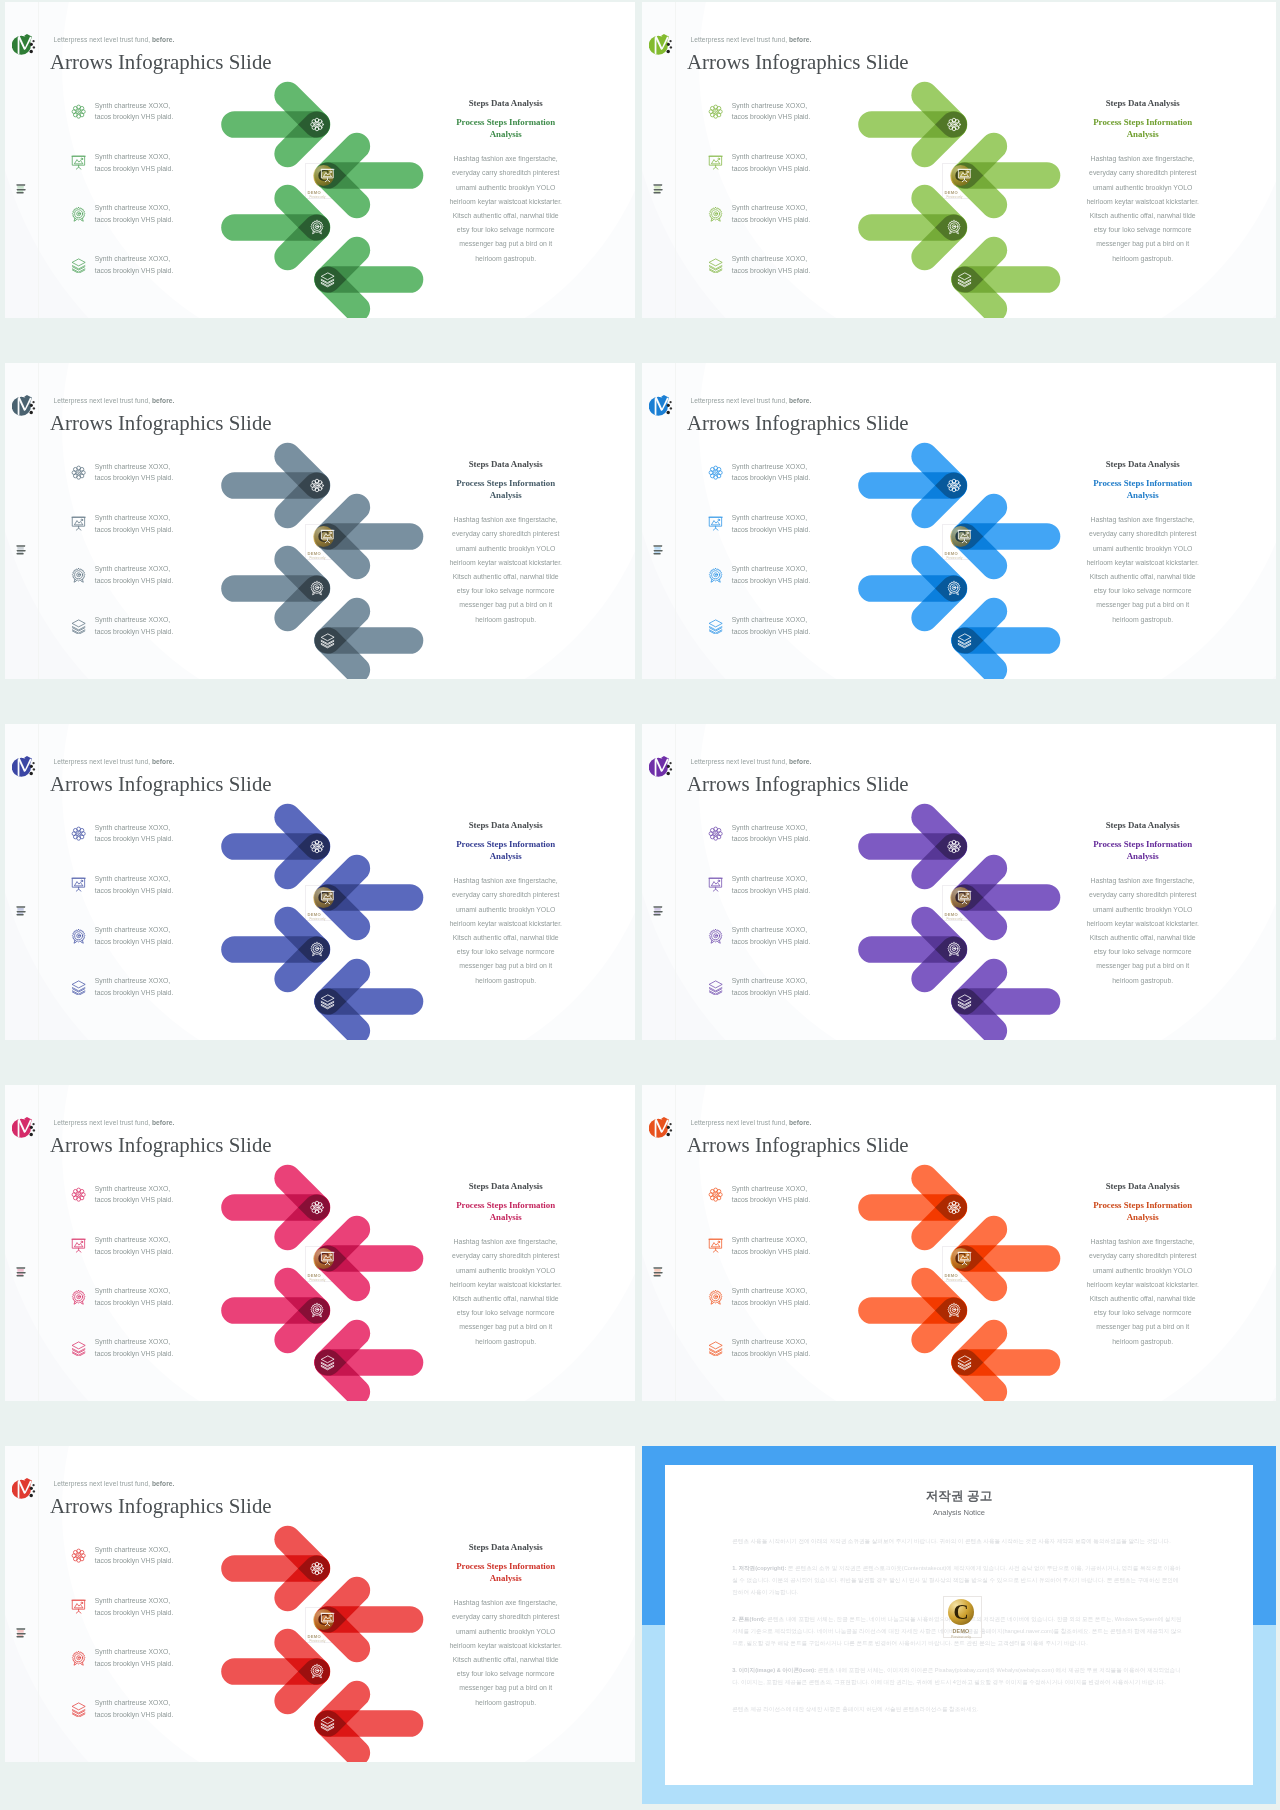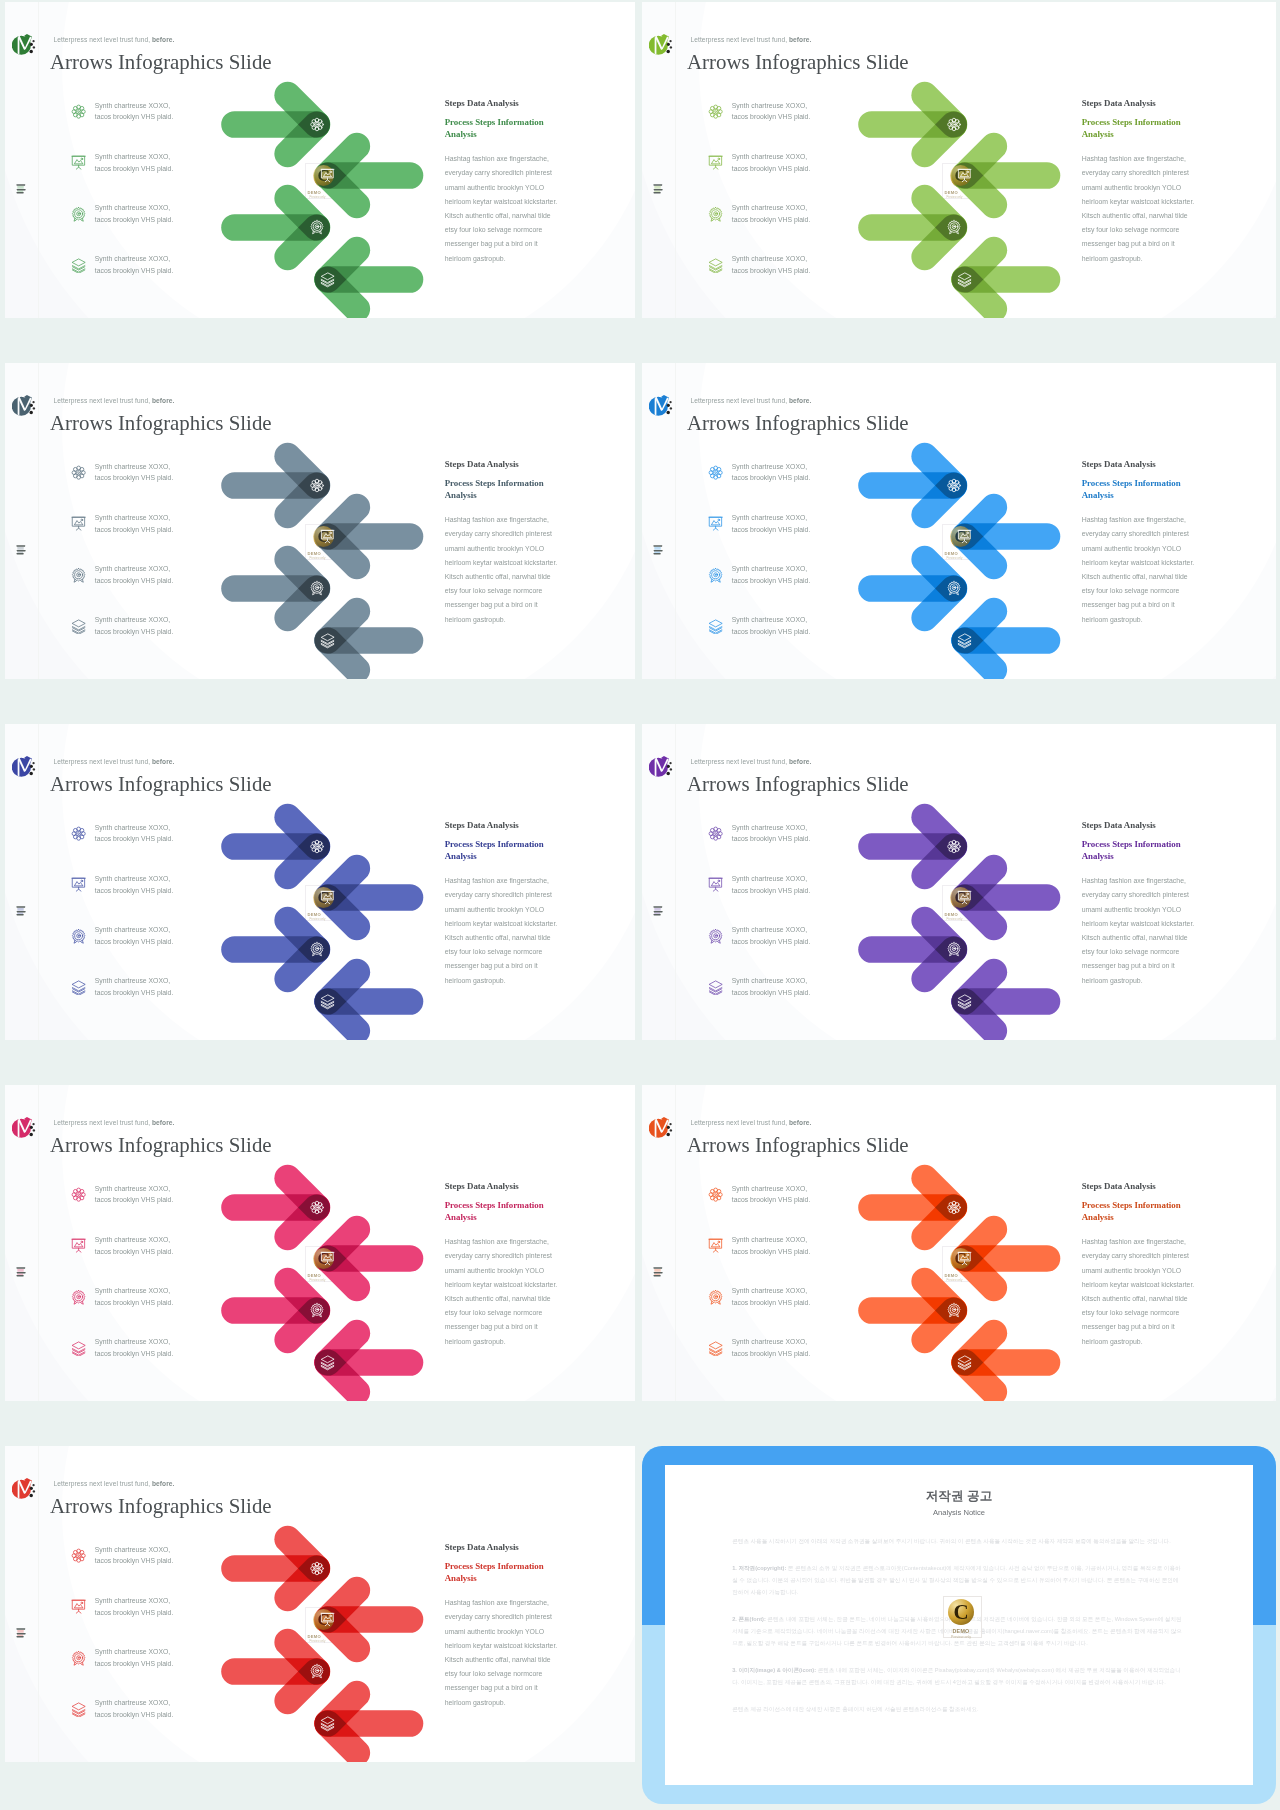--- a/index.html
+++ b/index.html
@@ -27,21 +27,21 @@
   .title{position:absolute;left:45px;top:47.5px;font-family:"Liberation Serif",serif;
          font-size:20.9px;color:#4a4f52;letter-spacing:0px;}
 
   
   .bullets{position:absolute;left:66px;top:97.6px;width:112px;}
   .bl{display:flex;height:51.3px;align-items:flex-start;}
   .bl .bi{width:15.3px;height:15.3px;flex:0 0 15.3px;margin-top:4.5px;margin-right:8.5px;}
   .bl .bt{font-size:6.82px;line-height:11.7px;color:#8d9796;letter-spacing:.02px;width:86px;}
 
   
-  .rtext{position:absolute;left:439.7px;top:96px;width:122px;}
+  .rtext{position:absolute;left:439.7px;top:96px;width:122px;text-align:center;}
   .rtext .h1{font-family:"Liberation Serif",serif;font-weight:700;font-size:8.9px;color:#4a4e51;
              letter-spacing:-.02px;line-height:11px;}
   .rtext .h2{font-family:"Liberation Serif",serif;font-weight:700;font-size:8.9px;
              line-height:12.8px;letter-spacing:-.02px;margin-top:6.5px;}
   .rtext .p{font-size:6.9px;line-height:14.2px;color:#939c9b;letter-spacing:0px;margin-top:11px;}
 
   
   .arrows{position:absolute;left:190px;top:76px;width:250px;height:262px;}
   .arrows svg{display:block;}
   .wmark{position:absolute;left:110px;top:85.4px;width:32px;height:33.3px;
@@ -55,21 +55,21 @@
   .wmark .t2{position:absolute;left:3.5px;top:30.3px;font-size:2.8px;color:#cfc5ae;}
   .wmtop{position:absolute;left:117.8px;top:86.8px;width:21.5px;height:21.5px;border-radius:50%;z-index:3;
             background:radial-gradient(circle at 30% 24%,#f0dd9a 0%,#c99b2c 48%,#6e500d 100%);
             display:flex;align-items:center;justify-content:center;opacity:.62;
             font-family:"Liberation Serif",serif;font-size:17px;line-height:1;color:#31240b;font-weight:700;}
   .arrows svg{position:relative;z-index:2;}
   .arrows .iconlayer{position:absolute;left:0;top:0;z-index:4;}
 
   
   ..slide{position:absolute;width:630px;height:358px;overflow:hidden;background:#b0dffa;}
-  .cslide{position:absolute;width:634px;height:358px;overflow:hidden;background:#b0dffa;border-radius:20px;}
+  .cslide{position:absolute;width:634px;height:358px;overflow:hidden;background:#b0dffa;}
   .cslide .bluetop{position:absolute;left:0;top:0;width:634px;height:179px;background:#45a2f2;}
   .cslide .card{position:absolute;left:23px;top:19px;width:588px;height:320px;background:#fff;}
   .ctitle{position:absolute;left:0;right:0;top:43px;text-align:center;
           font-size:12.6px;line-height:15px;color:#5f6266;font-weight:700;}
   .csub{position:absolute;left:0;right:0;top:62px;text-align:center;font-size:7.6px;color:#6b6f73;}
   .cbody{position:absolute;left:90.2px;top:90px;width:452px;font-size:5.6px;line-height:11.8px;color:#d9dbde;}
   .cbody p{margin:0 0 15.5px 0;}
   .cbody b{font-weight:700;color:#c9ccd0;}
   .cwm{position:absolute;left:290px;top:150px;width:58px;height:57px;z-index:3;}
   .cwm .box{position:absolute;left:11px;top:0;width:37px;height:40px;border:0.6px solid #e9e6e4;}

